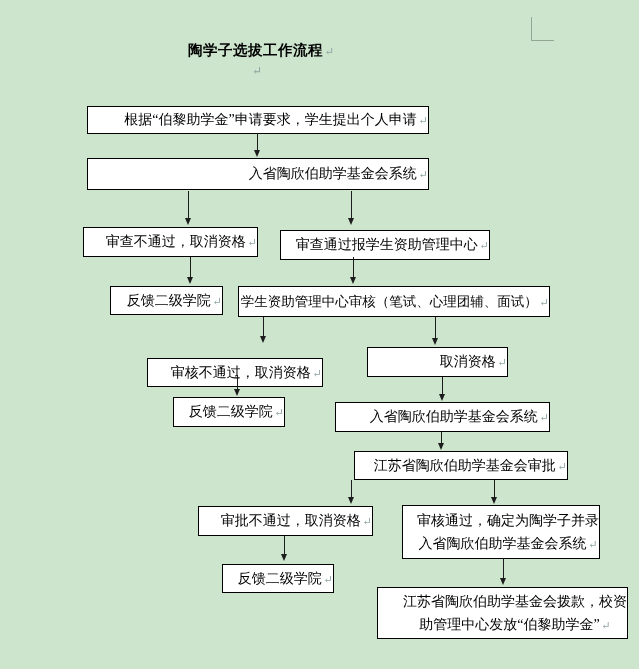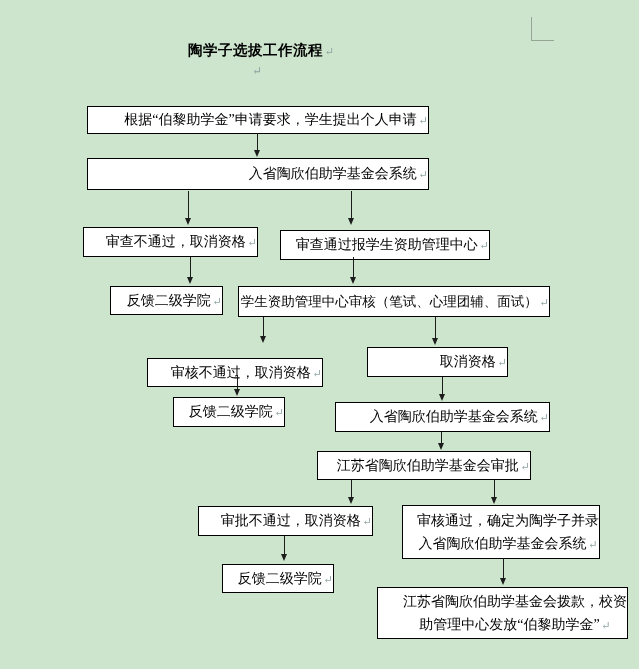--- a/index.html
+++ b/index.html
@@ -116,21 +116,21 @@
     </div>
 
   <div class="box" style="left:173px;top:397px;width:112px;height:30px">
       <span class="txt"><span>反馈二级学院</span><span class="pmark">↵</span></span>
     </div>
 
   <div class="box" style="left:335px;top:402px;width:215px;height:30px">
       <span class="txt"><span>入省陶欣伯助学基金会系统</span><span class="pmark">↵</span></span>
     </div>
 
-  <div class="box" style="left:317px;top:451px;width:214px;height:29px">
+  <div class="box" style="left:354px;top:451px;width:214px;height:29px">
       <span class="txt"><span>江苏省陶欣伯助学基金会审批</span><span class="pmark">↵</span></span>
     </div>
 
   <div class="box" style="left:198px;top:506px;width:175px;height:30px">
       <span class="txt"><span>审批不通过，取消资格</span><span class="pmark">↵</span></span>
     </div>
 
   <div class="box" style="left:402px;top:505px;width:198px;height:54px">
       <span class="txt"><span>审核通过，确定为陶学子并录
 入省陶欣伯助学基金会系统</span><span class="pmark">↵</span></span>

